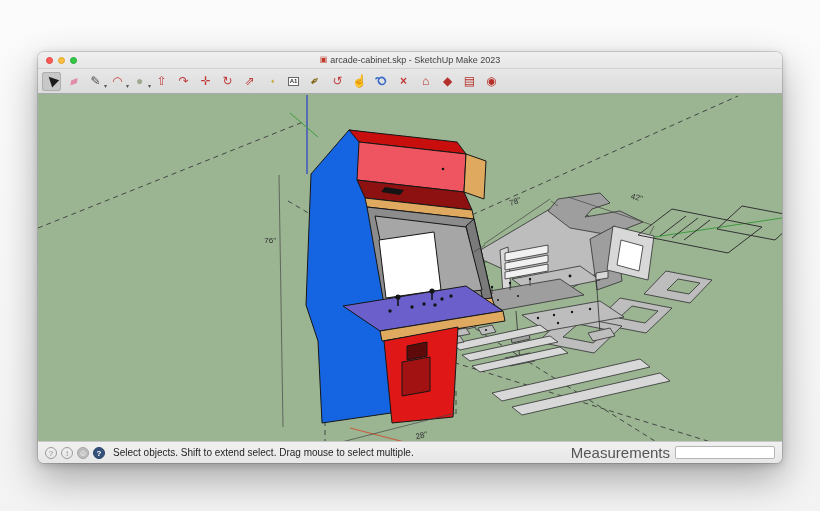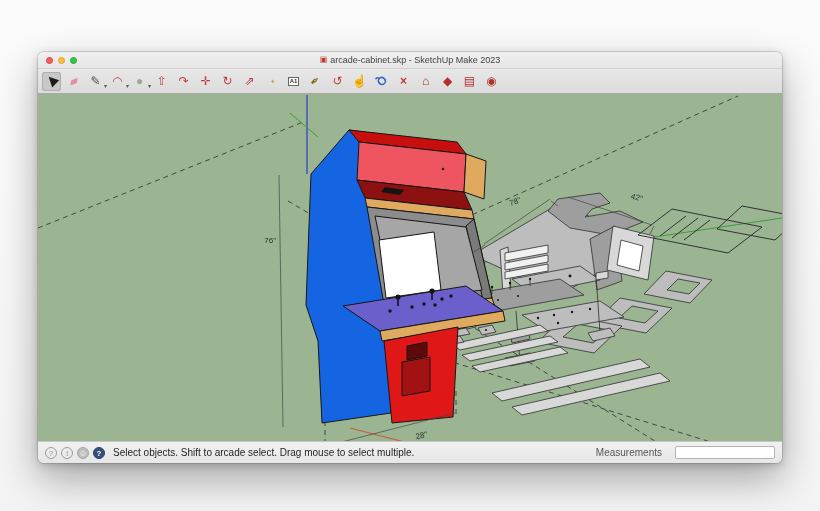--- a/index.html
+++ b/index.html
@@ -24,21 +24,21 @@
   .tool .caret{position:absolute;right:-2px;bottom:2px;font-size:6px;color:#555;line-height:6px;}
   
   .viewport{flex:1 1 auto;background:var(--viewport-bg,#9bb592);position:relative;overflow:hidden;}
   .viewport svg{display:block;}
   
   .statusbar{height:21px;flex:0 0 21px;background:linear-gradient(180deg,#f0f0f0,#e7e7e7);border-top:1px solid #c6c6c6;display:flex;align-items:center;padding:0 7px;}
   .sicon{width:12px;height:12px;border-radius:50%;border:1px solid #9c9c9c;color:#8d8d8d;font-size:8px;line-height:12px;text-align:center;margin-right:4px;box-sizing:border-box;background:transparent;flex:0 0 auto;}
   .sicon.person{background:#bdbdbd;color:#fff;border-color:#a5a5a5;}
   .sicon.darkhelp{background:#34517c;color:#fff;border-color:#2a4266;font-weight:bold;}
   .smsg{font-size:10px;color:#1f1f1f;margin-left:4px;white-space:nowrap;}
-  .meas-label{margin-left:auto;font-size:10px;color:#555;margin-right:13px;white-space:nowrap;}
+  .meas-label{margin-left:auto;font-size:15px;color:#555;margin-right:5px;white-space:nowrap;}
   .meas-input{width:100px;height:13px;border:1px solid #b5b5b5;border-radius:2px;background:#fff;font-size:9px;padding:0 3px;box-sizing:border-box;}
   
   .f-blue{fill:var(--cabinet-blue);}
   .f-mtop{fill:var(--marquee-top);}
   .f-mfront{fill:var(--marquee-front);}
   .f-wood{fill:var(--wood);}
   .f-spk{fill:var(--speaker-panel);}
   .f-bez{fill:var(--bezel);}
   .f-bezl{fill:var(--bezel-light);}
   .f-bezd{fill:var(--bezel-dark);}
@@ -296,19 +296,19 @@
           <text class="dimtxt" x="384" y="344" text-anchor="middle" transform="rotate(-12 384 344)">28"</text>
         </g>
       </svg>
     </div>
 
     <div class="statusbar">
       <span class="sicon">?</span>
       <span class="sicon">↕</span>
       <span class="sicon person">☺</span>
       <span class="sicon darkhelp">?</span>
-      <span class="smsg">Select objects. Shift to arcade select. Drag mouse to select multiple.</span>
+      <span class="smsg">Select objects. Shift to extend select. Drag mouse to select multiple.</span>
       <span class="meas-label">Measurements</span>
       <input class="meas-input" value="" style="">
     </div>
 
   </div>
 </div>
 
 </body></html>

